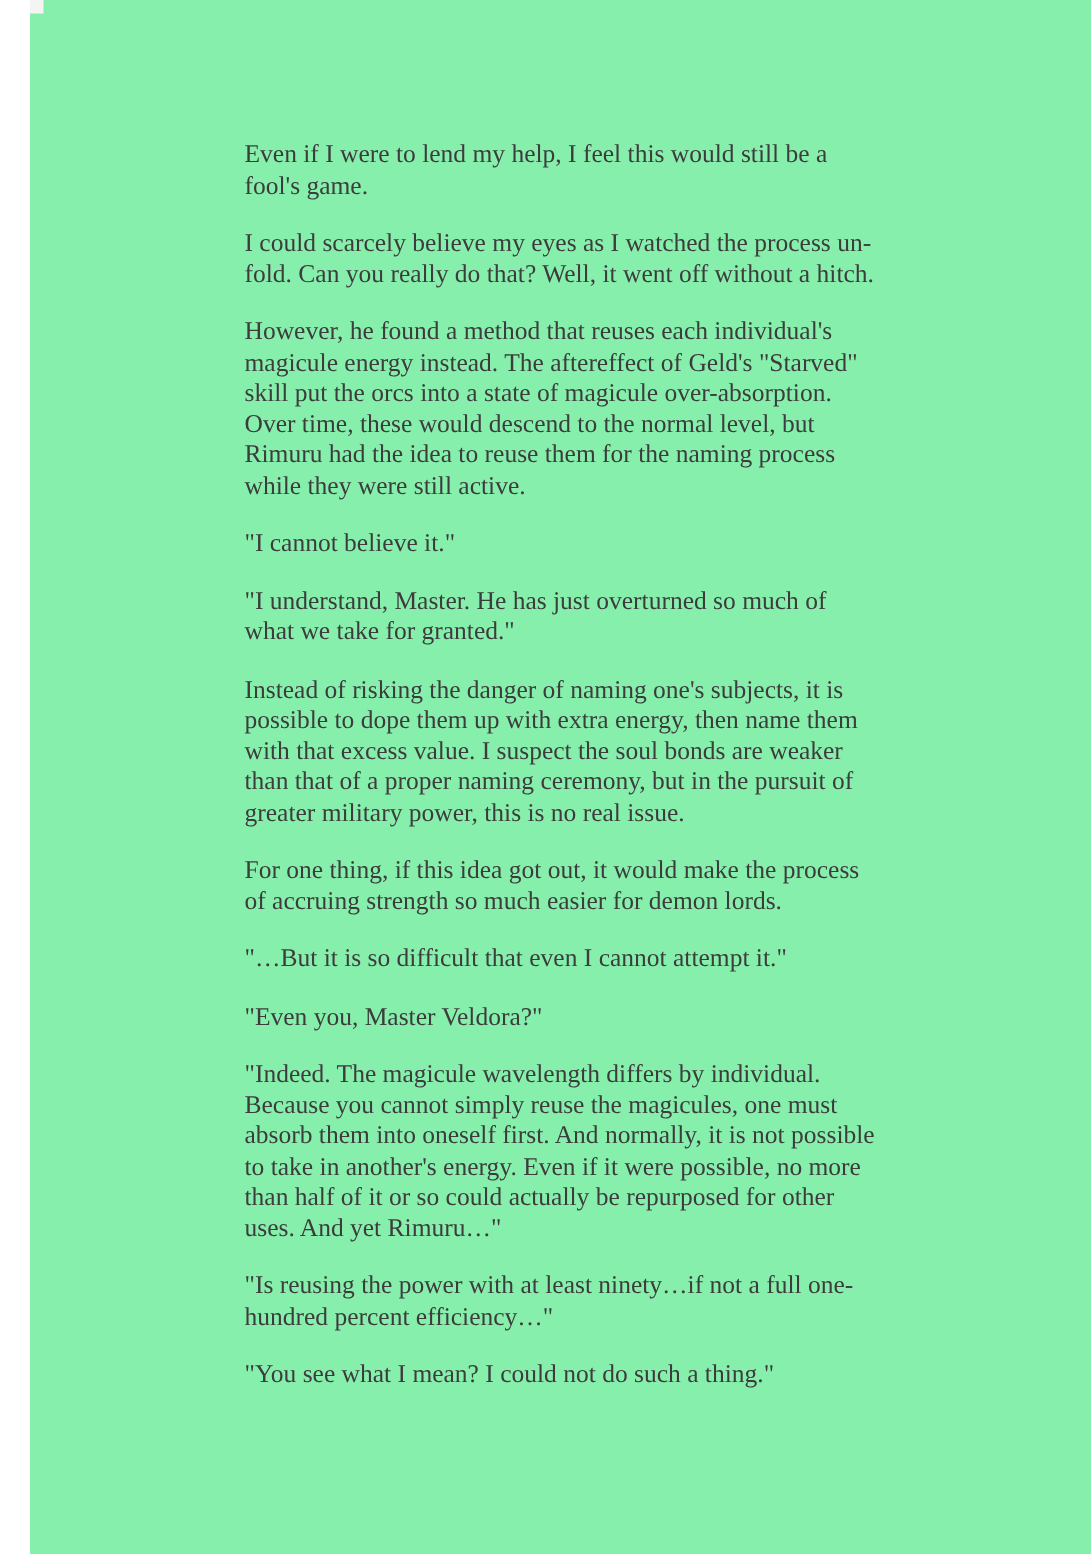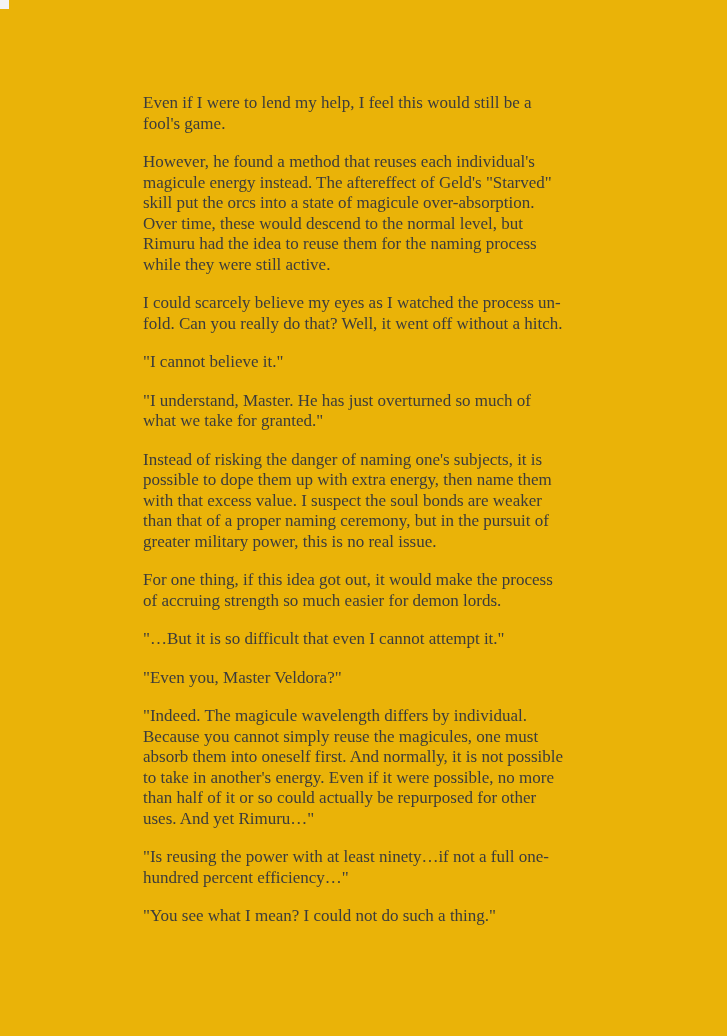--- a/index.html
+++ b/index.html
@@ -9,21 +9,22 @@
   body {
     width: 727px;
     height: 1036px;
     background: #ffffff;
     position: relative;
     overflow: hidden;
   }
   .book-page {
     position: absolute;
     inset: 0;
-    background: #eab308;
+    background: #86efac;
+    margin-left: 20px;
   }
   .corner-artifact {
     position: absolute;
     left: 0;
     top: 0;
     width: 9px;
     height: 9px;
     background: #f4f4f4;
   }
   .text-column {
@@ -44,28 +45,28 @@
   }
 </style>
 </head>
 <body>
 
 <div class="book-page">
   <div class="corner-artifact"></div>
   <div class="text-column" style="color: rgb(60, 60, 60);">
       <p class="para">Even if I were to lend my help, I feel this would still be a
 fool's game.</p>
+      <p class="para">I could scarcely believe my eyes as I watched the process un-
+fold. Can you really do that? Well, it went off without a hitch.</p>
       <p class="para">However, he found a method that reuses each individual's
 magicule energy instead. The aftereffect of Geld's "Starved"
 skill put the orcs into a state of magicule over-absorption.
 Over time, these would descend to the normal level, but
 Rimuru had the idea to reuse them for the naming process
 while they were still active.</p>
-      <p class="para">I could scarcely believe my eyes as I watched the process un-
-fold. Can you really do that? Well, it went off without a hitch.</p>
       <p class="para">"I cannot believe it."</p>
       <p class="para">"I understand, Master. He has just overturned so much of
 what we take for granted."</p>
       <p class="para">Instead of risking the danger of naming one's subjects, it is
 possible to dope them up with extra energy, then name them
 with that excess value. I suspect the soul bonds are weaker
 than that of a proper naming ceremony, but in the pursuit of
 greater military power, this is no real issue.</p>
       <p class="para">For one thing, if this idea got out, it would make the process
 of accruing strength so much easier for demon lords.</p>

